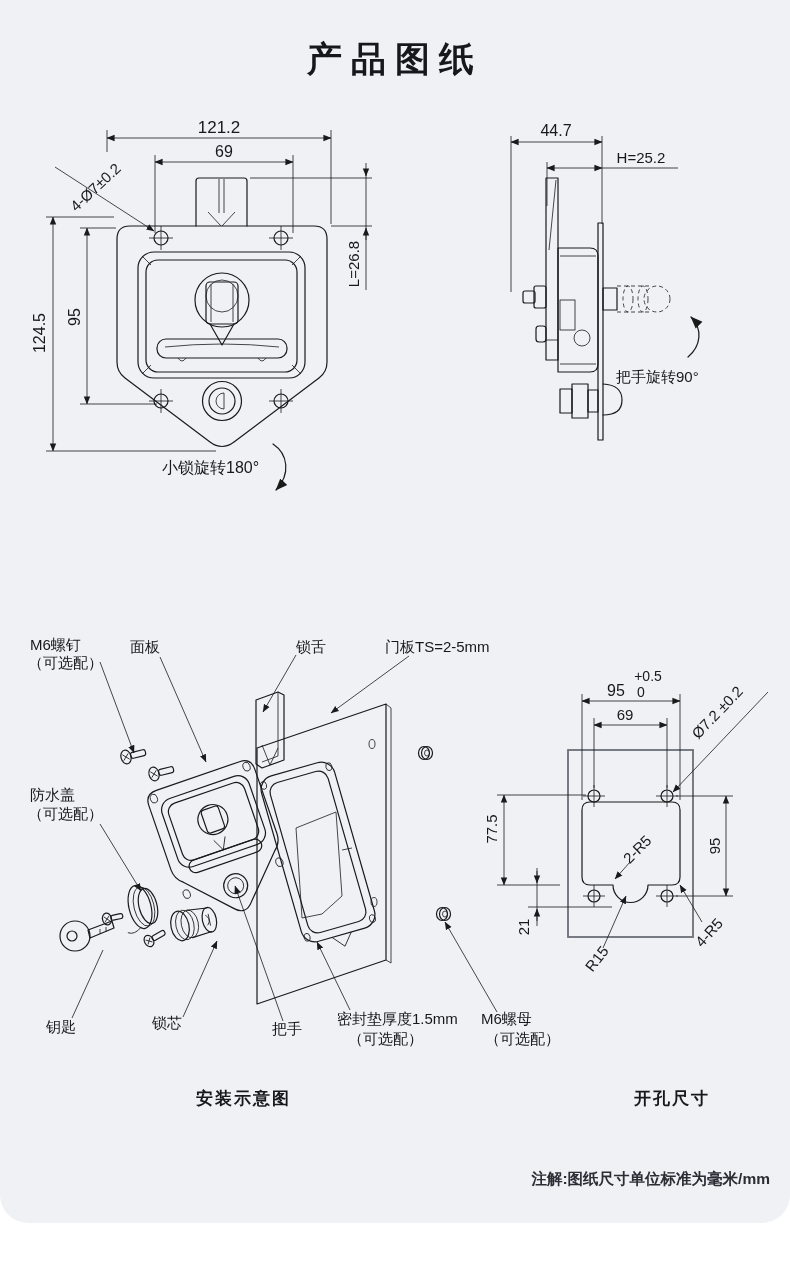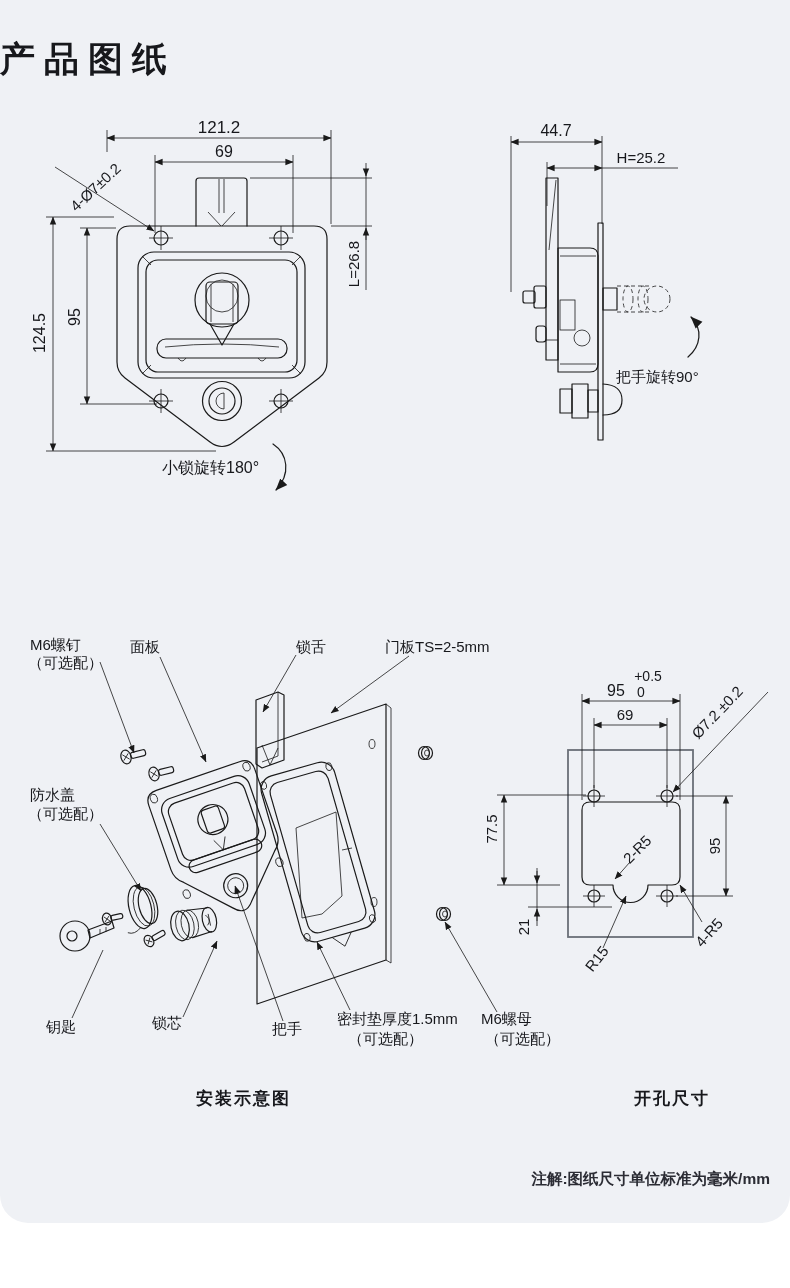--- a/index.html
+++ b/index.html
@@ -1,18 +1,18 @@
 <!DOCTYPE html>
 <html><head>
 <meta charset="utf-8">
 <style>
   html,body{margin:0;padding:0;background:#ffffff;}
   body{width:790px;height:1288px;position:relative;font-family:"Liberation Sans","DejaVu Sans",sans-serif;}
   .card{position:absolute;left:0;top:0;width:790px;height:1223px;background:#eff1f5;border-radius:0 0 28px 28px;}
-  .page-title{position:absolute;left:0;top:36px;width:790px;text-align:left;font-size:35px;font-weight:700;letter-spacing:9px;color:#17181c;}
+  .page-title{position:absolute;left:0;top:36px;width:790px;text-align:center;font-size:35px;font-weight:700;letter-spacing:9px;color:#17181c;}
   svg{position:absolute;left:0;top:0;}
   .ln{fill:none;stroke:#1a1a1a;stroke-width:1.2;stroke-linecap:round;stroke-linejoin:round;}
   .th{fill:none;stroke:#1a1a1a;stroke-width:0.8;stroke-linecap:butt;}
   .tk{fill:none;stroke:#6a6f78;stroke-width:1.8;}
   .dsh{stroke-dasharray:4 3;}
   .txt{fill:#17181c;}
   .b{font-weight:700;}
   .note-text{font-weight:700;fill:#2b2c34;}
 </style>
 </head>

